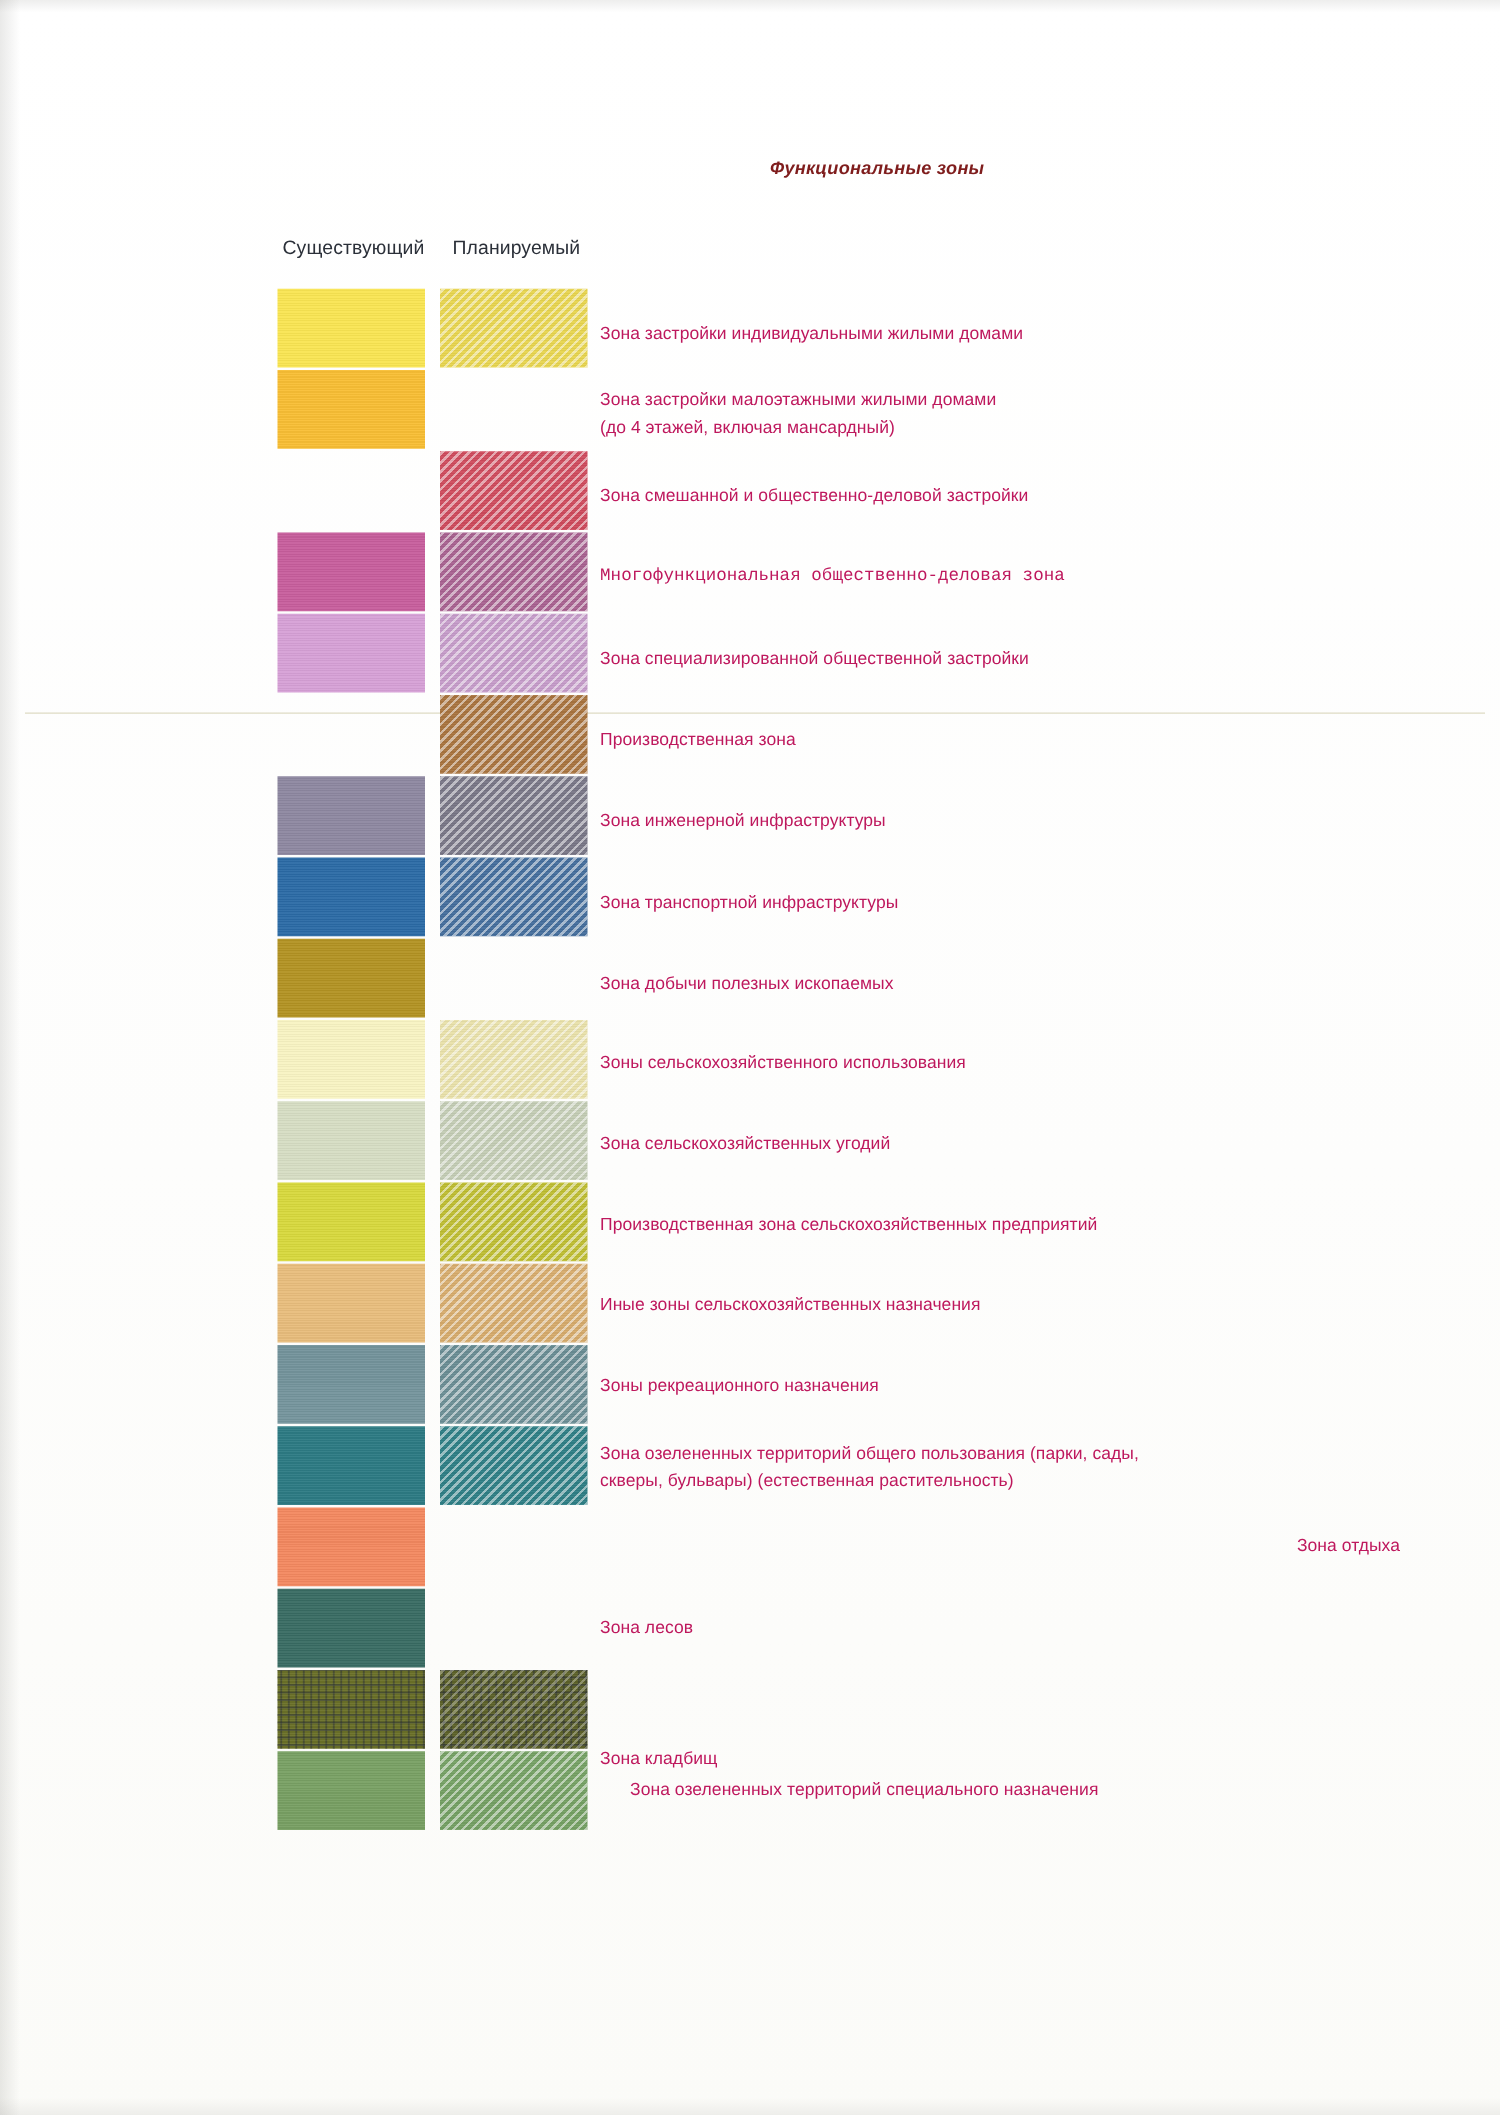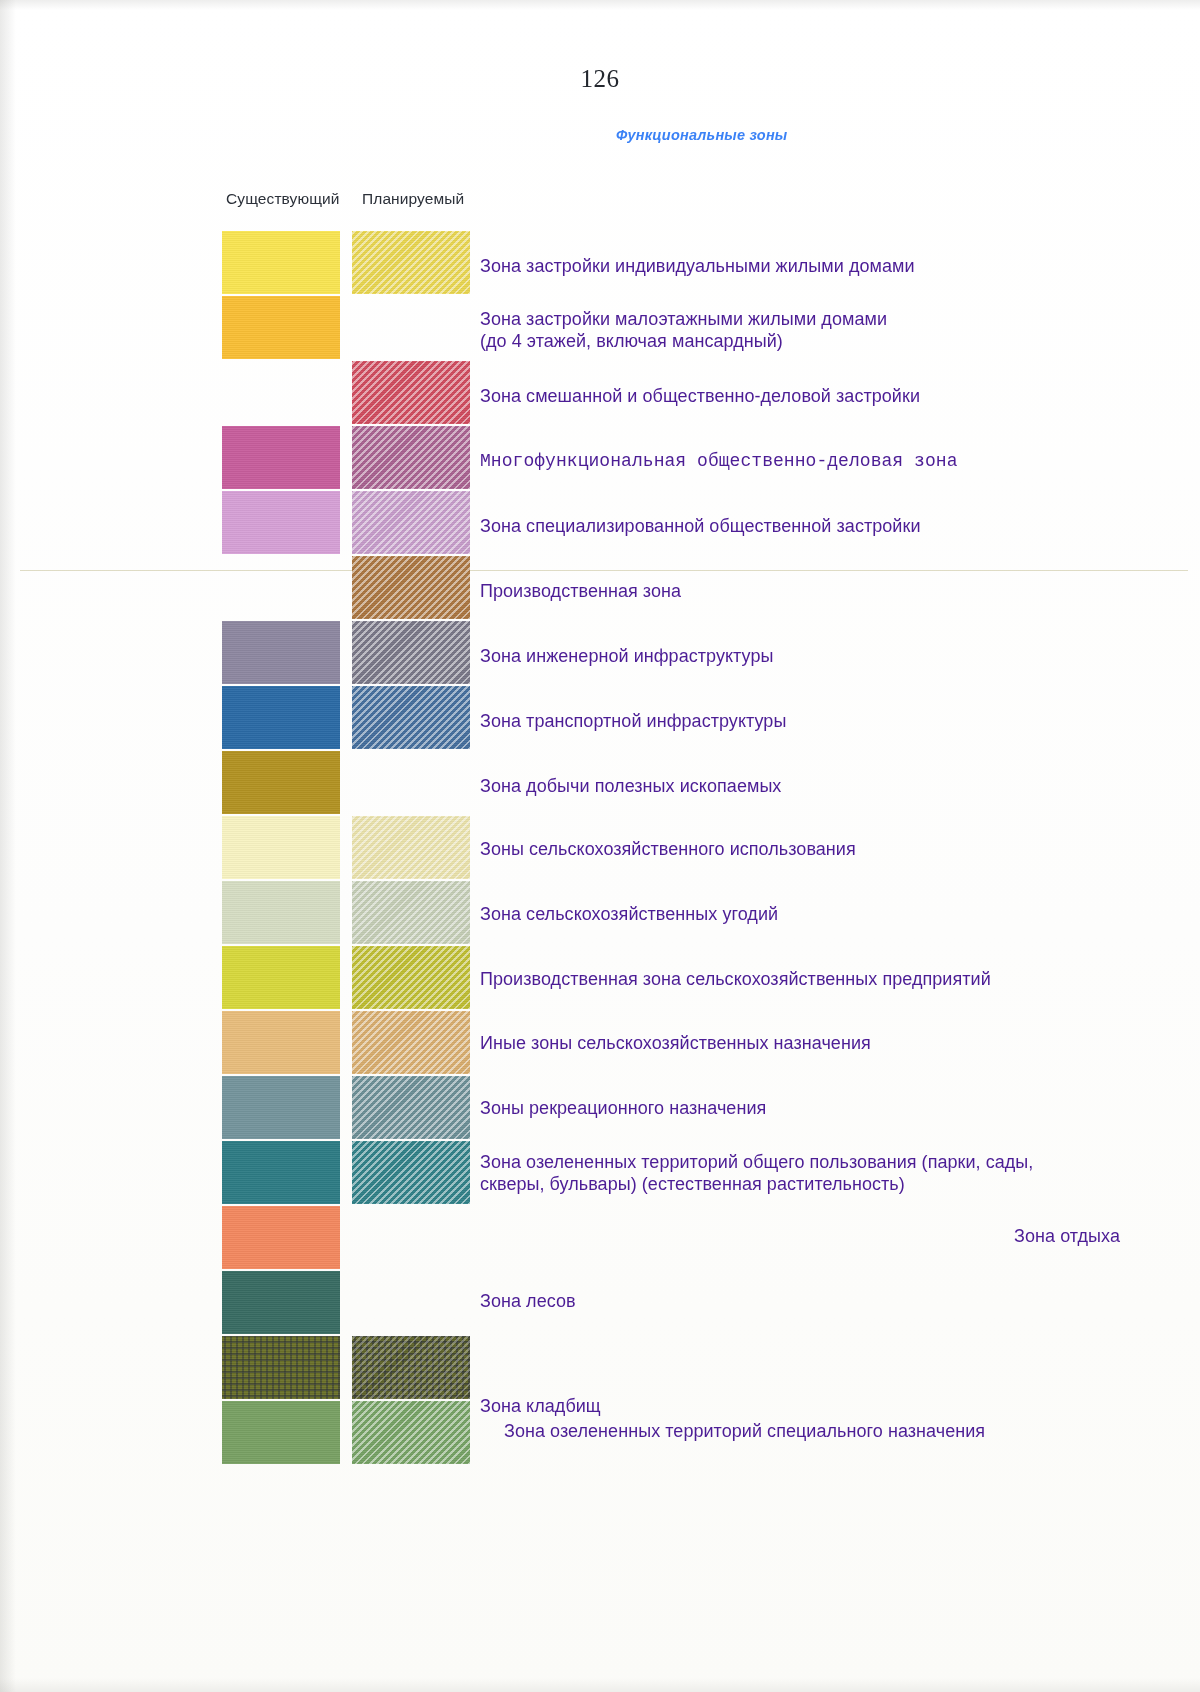--- a/index.html
+++ b/index.html
@@ -76,21 +76,21 @@
   }
 
   .doc-title {
     position: absolute;
     top: 127px;
     left: 616px;
     font-size: 14.5px;
     font-weight: bold;
     font-style: italic;
     letter-spacing: .2px;
-    color: #3b82f6;
+    color: #7f1d1d;
   }
 
   .col-head {
     position: absolute;
     font-size: 15.5px;
     color: #2b3039;
     letter-spacing: .1px;
   }
   .col-head.existing { left: 226px; top: 190px; }
   .col-head.planned  { left: 362px; top: 190px; }
@@ -164,39 +164,38 @@
        rgba(255,255,255,0) 5px
     ),
       repeating-linear-gradient(0deg, rgba(255,255,255,.05) 0 1px, rgba(0,0,0,.035) 1px 2px);
     pointer-events: none;
   }
 
   .legend-label {
     position: absolute;
     left: 480px;
     width: 640px;
-    font-size: 18px;
+    font-size: 14px;
     line-height: 22px;
-    color: #4c1d95;
+    color: #be185d;
     letter-spacing: .05px;
     white-space: pre-line;
   }
 </style>
 </head>
 <body>
 
 <div class="page">
   <div class="page-inner"></div>
 
   <div class="scan-edge-top"></div>
   <div class="scan-edge-left"></div>
   <div class="scan-edge-bottom"></div>
   <div class="artifact-line"></div>
 
-  <div class="page-number">126</div>
 
   <div class="doc-title">Функциональные зоны</div>
 
   <div class="col-head existing">Существующий</div>
 
   <div class="col-head planned">Планируемый</div>
 
   <div class="legend" id="legend-body">
       <div class="legend-row" style="top: 0px;">
         <div class="swatch existing filled" style="top: 231px; background: rgb(249, 229, 82);"></div>

